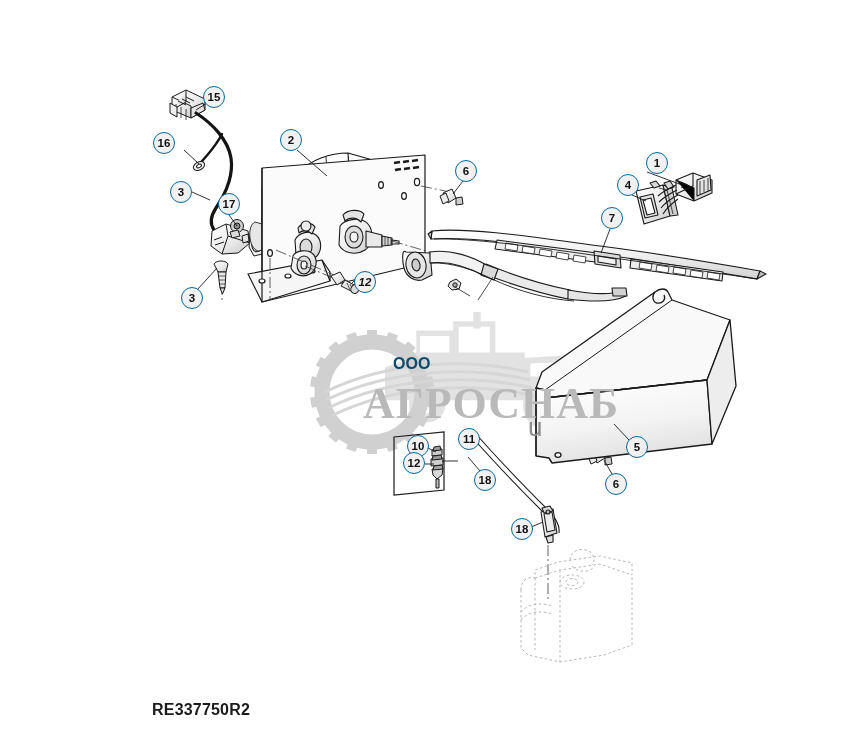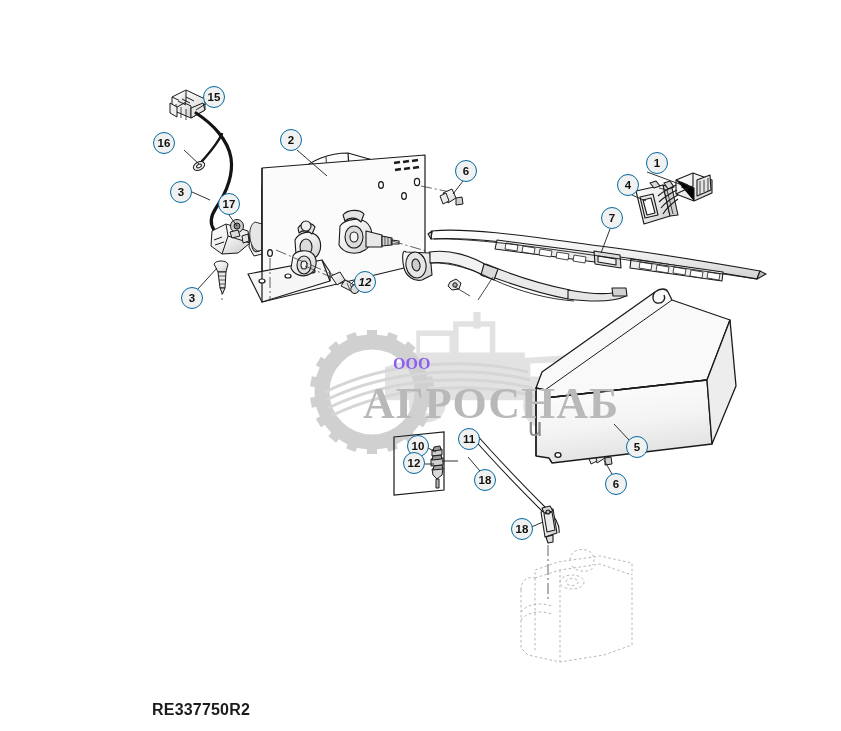--- a/index.html
+++ b/index.html
@@ -59,24 +59,24 @@
     font-family:"Liberation Serif", serif;
     font-size:44px;
     font-weight:bold;
     color:#b9b9b9;
     letter-spacing:1px;
     white-space:nowrap;
     margin-left:33px;
   }
   #wm-ooo{
     left:393px; top:373px;
-    font-family:Liberation Serif, serif;
+    font-family:Liberation Sans, sans-serif;
     font-size:16px;
     font-weight:bold;
-    color:#8b5cf6;
+    color:#0c4a6e;
     white-space:nowrap;
     transform:translateY(-100%);
   }
   #wm-u{
     left:528px; top:412px;
     font-family:"Liberation Sans", sans-serif;
     font-size:26px;
     color:#8d8d8d;
     white-space:nowrap;
   }

